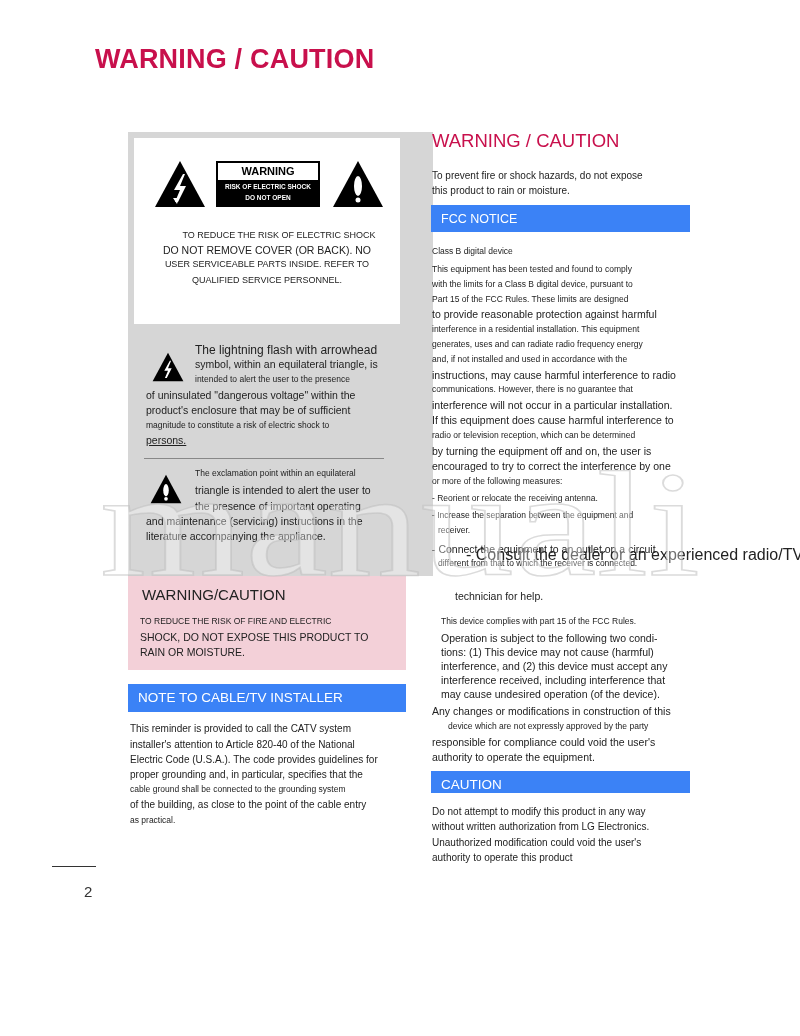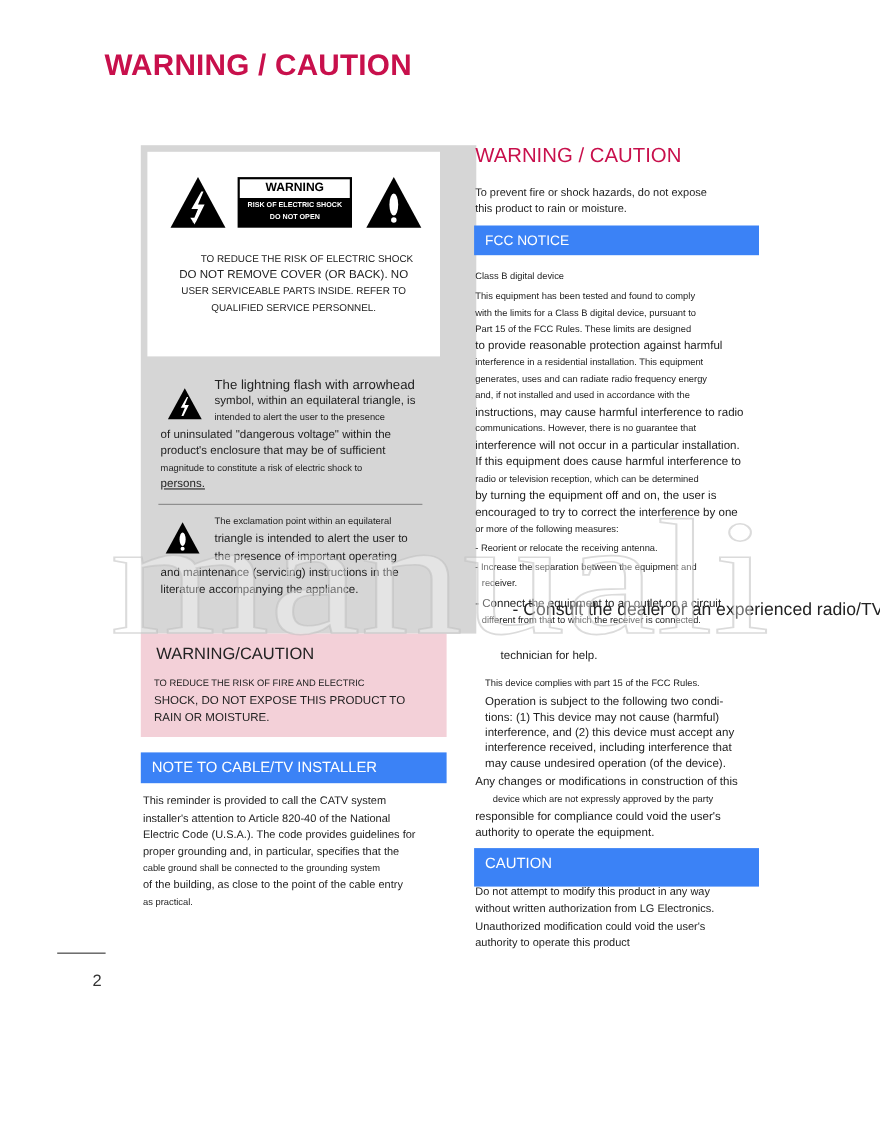--- a/index.html
+++ b/index.html
@@ -151,21 +151,21 @@
 <div class="body-line" style="left:441px;top:646px;font-size:10.5px;">tions: (1) This device may not cause (harmful)</div>
 <div class="body-line" style="left:441px;top:660px;font-size:10.5px;">interference, and (2) this device must accept any</div>
 <div class="body-line" style="left:441px;top:674px;font-size:10.5px;">interference received, including interference that</div>
 <div class="body-line" style="left:441px;top:688px;font-size:10.5px;">may cause undesired operation (of the device).</div>
 
 <div class="body-line" style="left:432px;top:705px;font-size:10.5px;">Any changes or modifications in construction of this</div>
 <div class="body-line" style="left:432px;top:721px;font-size:8.5px;margin-left:16px;">device which are not expressly approved by the party</div>
 <div class="body-line" style="left:432px;top:736px;font-size:10.5px;">responsible for compliance could void the user's</div>
 <div class="body-line" style="left:432px;top:751px;font-size:10.5px;">authority to operate the equipment.</div>
 
-<div class="dark-bar" style="left:431px;top:771px;width:259px;height:35px;">
+<div class="dark-bar" style="left:431px;top:771px;width:259px;height:22px;">
   <span style="top:6px;font-size:13.5px;">CAUTION</span>
 </div>
 
 <div class="body-line" style="left:432px;top:806px;font-size:10px;">Do not attempt to modify this product in any way</div>
 <div class="body-line" style="left:432px;top:821px;font-size:10px;">without written authorization from LG Electronics.</div>
 <div class="body-line" style="left:432px;top:837px;font-size:10px;">Unauthorized modification could void the user's</div>
 <div class="body-line" style="left:432px;top:852px;font-size:10px;">authority to operate this product</div>
 
 <svg class="watermark" viewBox="0 0 600 120">
   <text x="0" y="105" font-family="Liberation Serif, serif" font-size="150" fill="rgba(255,255,255,0.35)" stroke="rgba(190,190,190,0.55)" stroke-width="1.5" textLength="600" lengthAdjust="spacingAndGlyphs">manuali</text>

